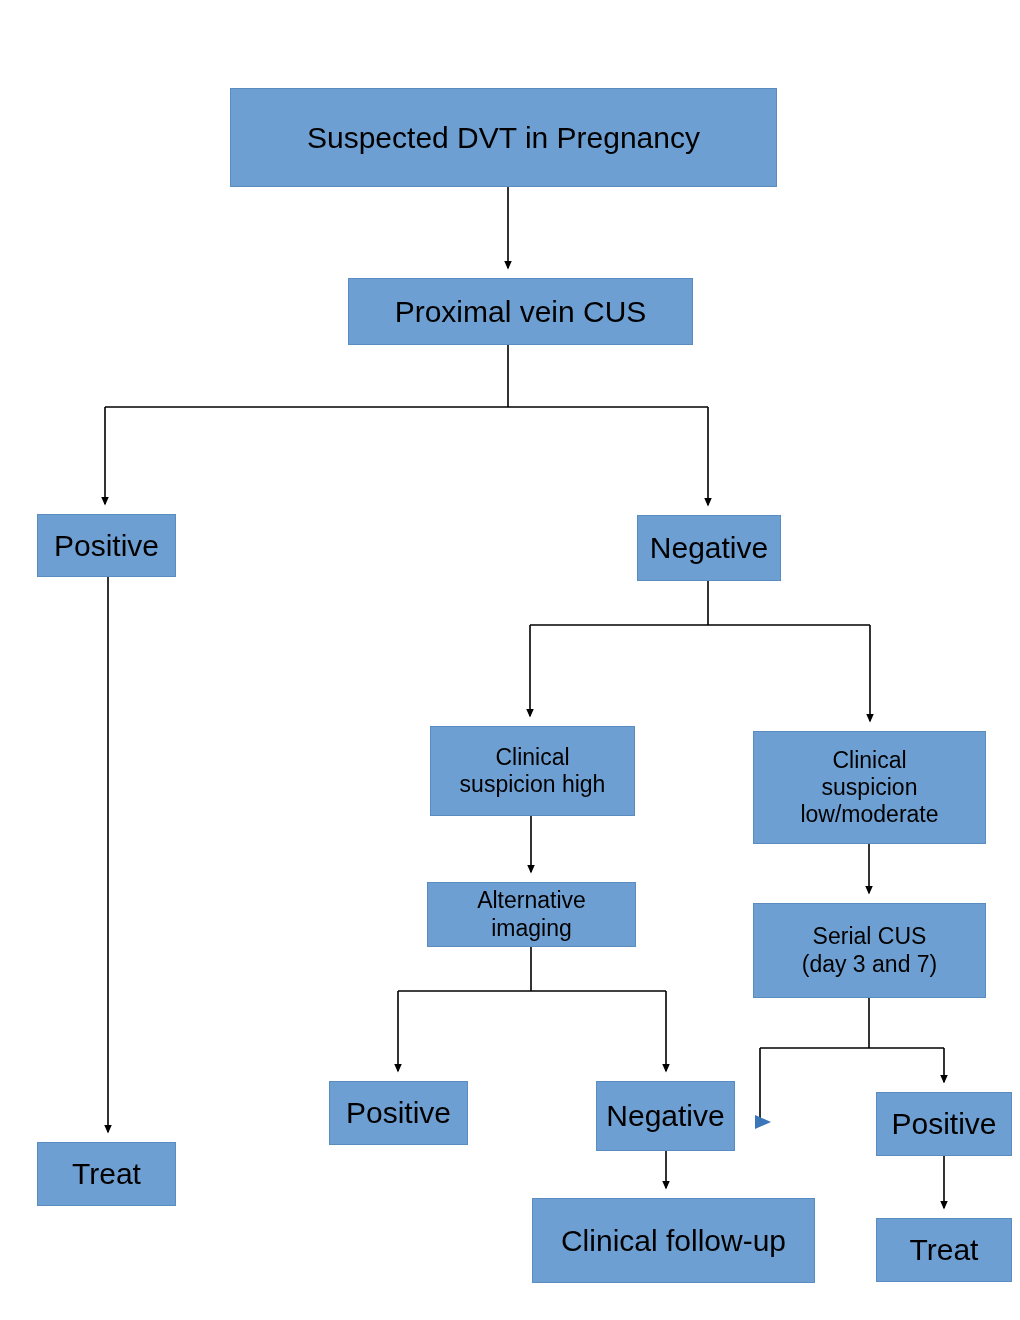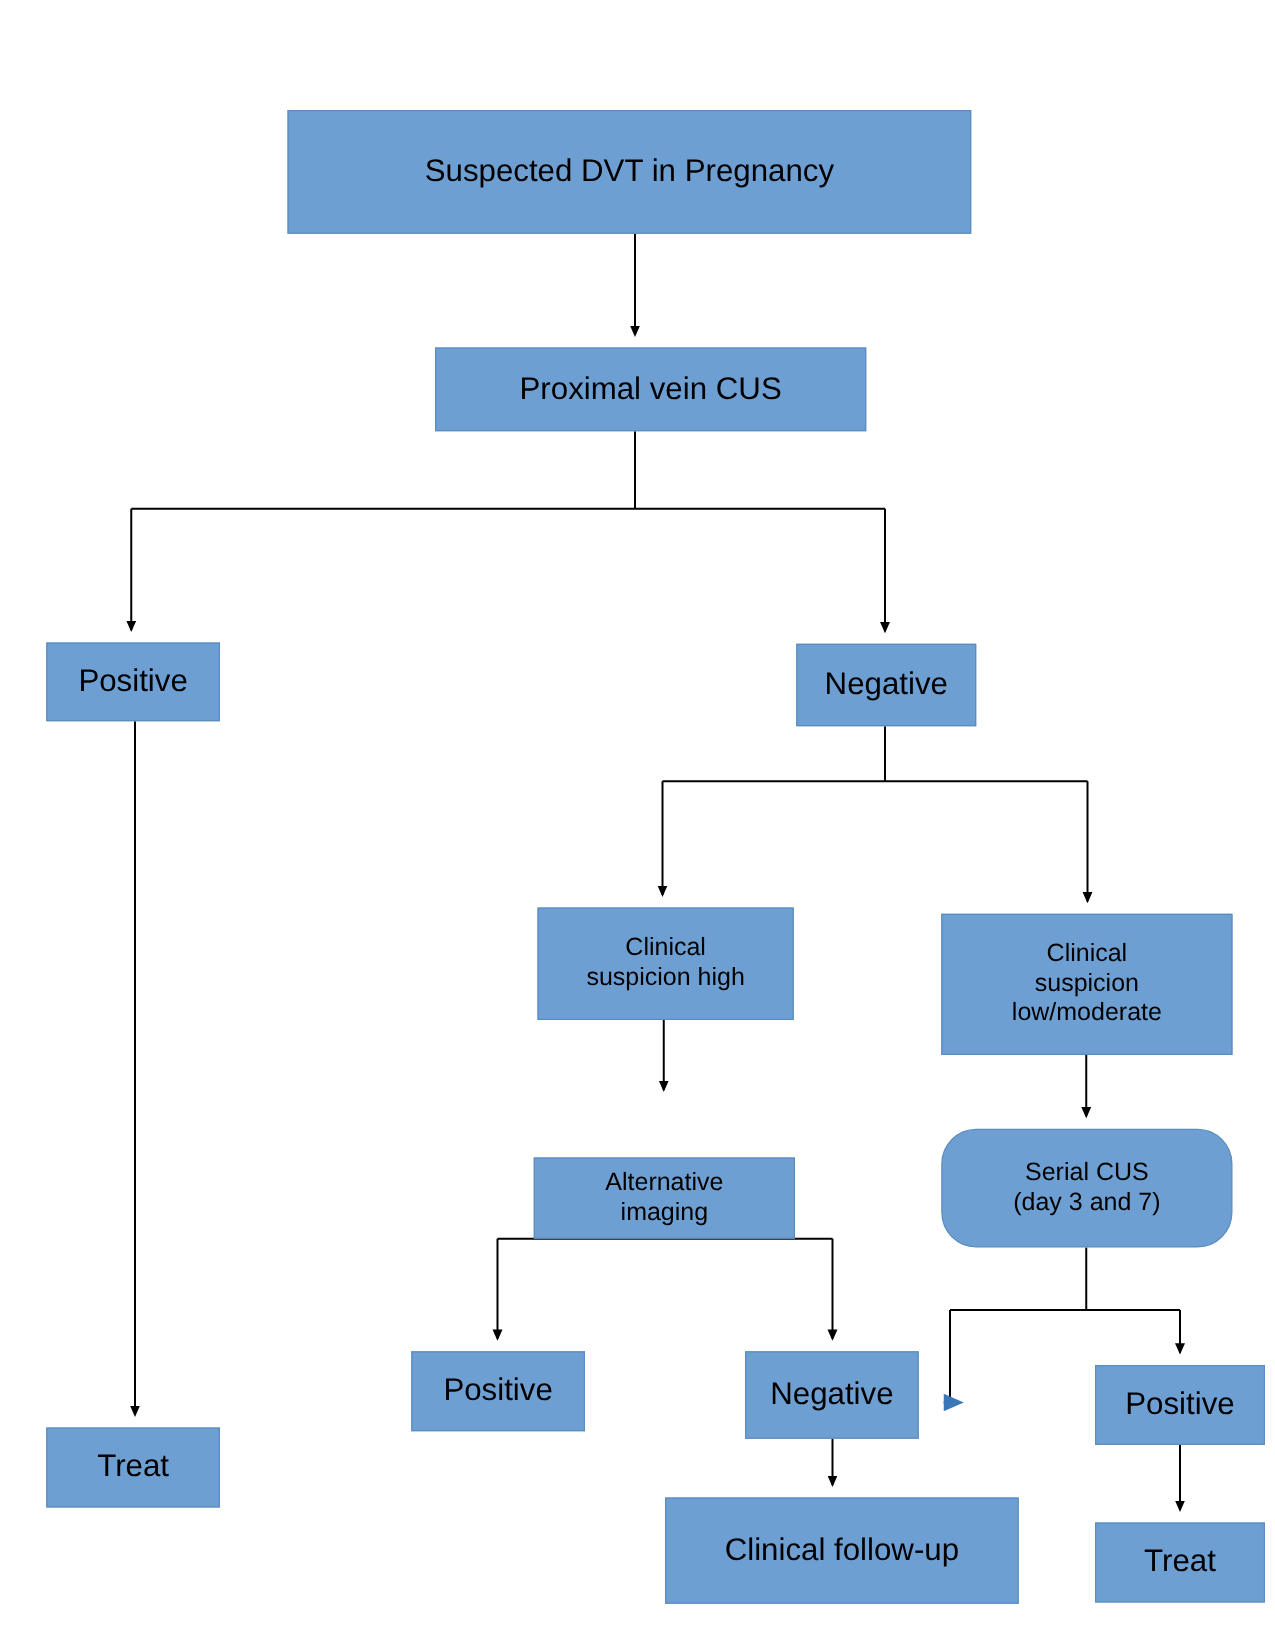--- a/index.html
+++ b/index.html
@@ -33,22 +33,22 @@
     border: 1px solid #5B8CC0;
     color: #000000;
     display: flex;
     align-items: center;
     justify-content: center;
     text-align: center;
     line-height: 1.18;
     white-space: pre-line;
     z-index: 2;
   }
-  .t-lg { font-size: 25px; }
-  .t-md { font-size: 20px; }
+  .t-lg { font-size: 30px; }
+  .t-md { font-size: 23px; }
 </style>
 </head>
 <body>
 
 <div id="canvas">
 
   <svg id="edge-layer" viewBox="0 0 1020 1320" xmlns="http://www.w3.org/2000/svg">
     <defs>
       <marker id="arrow-black" markerWidth="10" markerHeight="10" refX="7.5" refY="4" orient="auto" markerUnits="userSpaceOnUse">
         <path d="M0,0 L9,4 L0,8 z" fill="#000000"></path>
@@ -105,24 +105,24 @@
 
   <div class="node t-lg" style="left:37px; top:1142px; width:139px; height:64px;">Treat</div>
 
   <div class="node t-md" style="left:430px; top:726px; width:205px; height:90px;">Clinical
 suspicion high</div>
 
   <div class="node t-md" style="left:753px; top:731px; width:233px; height:113px;">Clinical
 suspicion
 low/moderate</div>
 
-  <div class="node t-md" style="left:427px; top:882px; width:209px; height:65px;margin-top:44px;">Alternative
+  <div class="node t-md" style="left:427px; top:882px; width:209px; height:65px;">Alternative
 imaging</div>
 
-  <div class="node t-md" style="left:753px; top:903px; width:233px; height:95px;border-radius:28px;">Serial CUS
+  <div class="node t-md" style="left:753px; top:903px; width:233px; height:95px;">Serial CUS
 (day 3 and 7)</div>
 
   <div class="node t-lg" style="left:329px; top:1081px; width:139px; height:64px;">Positive</div>
 
   <div class="node t-lg" style="left:596px; top:1081px; width:139px; height:70px;">Negative</div>
 
   <div class="node t-lg" style="left:876px; top:1092px; width:136px; height:64px;">Positive</div>
 
   <div class="node t-lg" style="left:532px; top:1198px; width:283px; height:85px;">Clinical follow-up</div>
 

